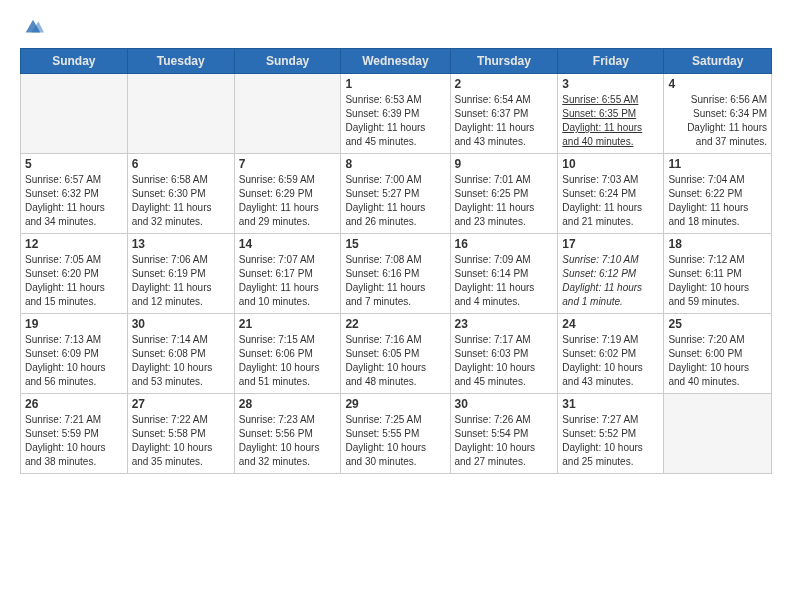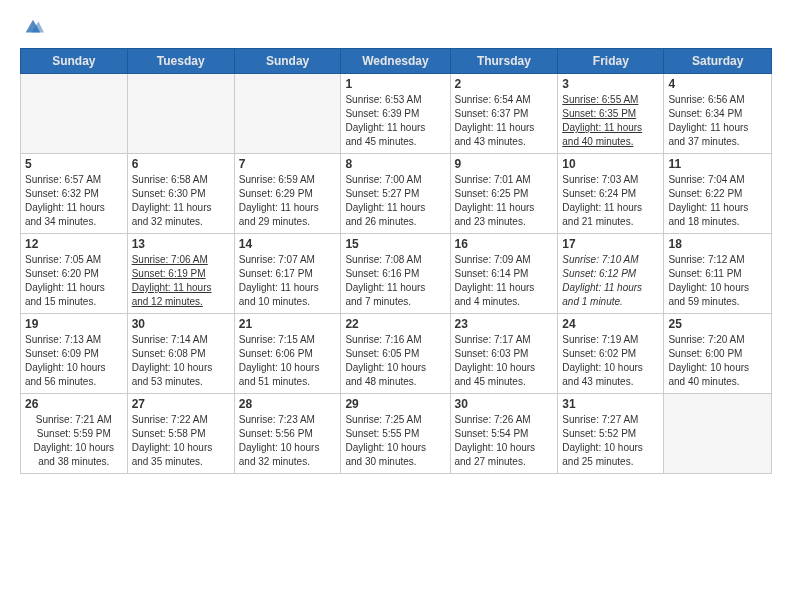--- a/index.html
+++ b/index.html
@@ -153,21 +153,21 @@
           </td>
           <td>
             <span class="day-number">3</span>
             <div class="day-info" style="white-space: pre-line; text-decoration: underline;">Sunrise: 6:55 AM
 Sunset: 6:35 PM
 Daylight: 11 hours
 and 40 minutes.</div>
           </td>
           <td>
             <span class="day-number">4</span>
-            <div class="day-info" style="white-space: pre-line;">Sunrise: 6:56 AM
+            <div class="day-info" style="white-space: pre-line; text-align: right;">Sunrise: 6:56 AM
 Sunset: 6:34 PM
 Daylight: 11 hours
 and 37 minutes.</div>
           </td>
         </tr>
         <tr>
           <td>
             <span class="day-number">5</span>
             <div class="day-info" style="white-space: pre-line;">Sunrise: 6:57 AM
 Sunset: 6:32 PM
@@ -220,21 +220,21 @@
         <tr>
           <td>
             <span class="day-number">12</span>
             <div class="day-info" style="white-space: pre-line;">Sunrise: 7:05 AM
 Sunset: 6:20 PM
 Daylight: 11 hours
 and 15 minutes.</div>
           </td>
           <td>
             <span class="day-number">13</span>
-            <div class="day-info" style="white-space: pre-line; text-decoration: underline;">Sunrise: 7:06 AM
+            <div class="day-info" style="white-space: pre-line;">Sunrise: 7:06 AM
 Sunset: 6:19 PM
 Daylight: 11 hours
 and 12 minutes.</div>
           </td>
           <td>
             <span class="day-number">14</span>
             <div class="day-info" style="white-space: pre-line;">Sunrise: 7:07 AM
 Sunset: 6:17 PM
 Daylight: 11 hours
 and 10 minutes.</div>
@@ -315,21 +315,21 @@
             <span class="day-number">25</span>
             <div class="day-info" style="white-space: pre-line;">Sunrise: 7:20 AM
 Sunset: 6:00 PM
 Daylight: 10 hours
 and 40 minutes.</div>
           </td>
         </tr>
         <tr>
           <td>
             <span class="day-number">26</span>
-            <div class="day-info" style="white-space: pre-line; text-align: center;">Sunrise: 7:21 AM
+            <div class="day-info" style="white-space: pre-line;">Sunrise: 7:21 AM
 Sunset: 5:59 PM
 Daylight: 10 hours
 and 38 minutes.</div>
           </td>
           <td>
             <span class="day-number">27</span>
             <div class="day-info" style="white-space: pre-line;">Sunrise: 7:22 AM
 Sunset: 5:58 PM
 Daylight: 10 hours
 and 35 minutes.</div>

